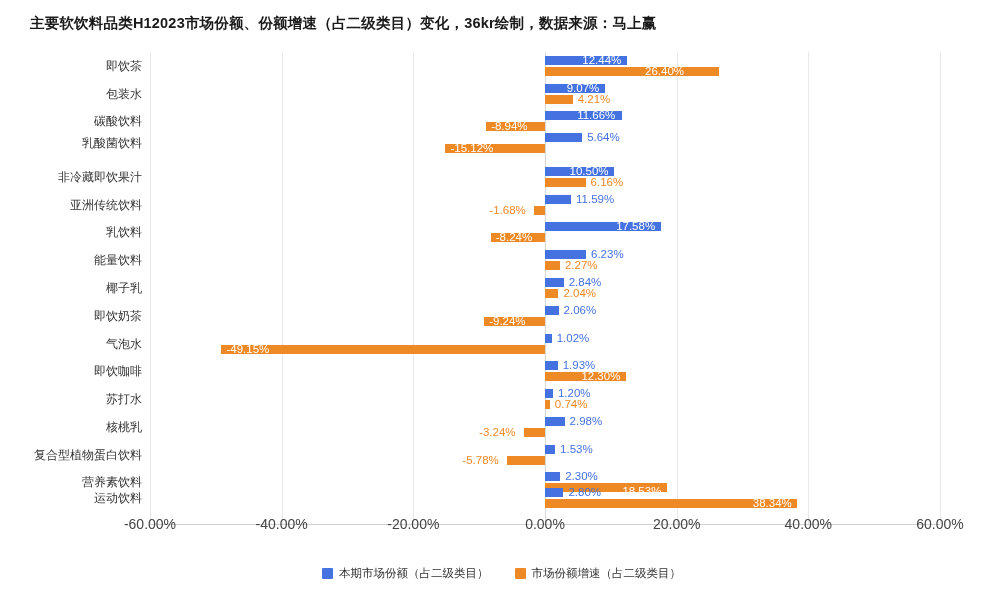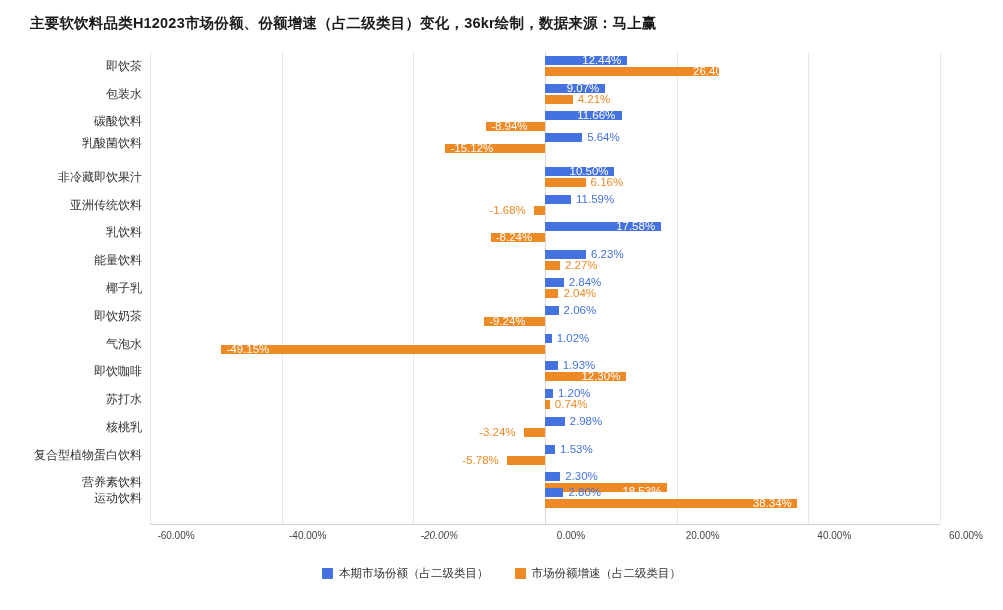--- a/index.html
+++ b/index.html
@@ -99,26 +99,25 @@
     color: #ffffff;
   }
   .bar-label.out-blue {
     color: #4472e0;
   }
   .bar-label.out-orange {
     color: #ee8a26;
   }
   .x-tick {
     position: absolute;
-    top: 530px;
-    font-size: 10px;
+    top: 516px;
+    font-size: 14px;
     color: #444;
     transform: translateX(-50%);
     white-space: nowrap;
-    margin-left: 26px;
   }
   #legend {
     position: absolute;
     left: 0;
     right: 0;
     top: 566px;
     display: flex;
     justify-content: center;
     gap: 26px;
     align-items: center;
@@ -153,21 +152,21 @@
       <div class="grid-line" style="left: 263.333px;"></div>
       <div class="grid-line zero" style="left: 395px;"></div>
       <div class="grid-line" style="left: 526.667px;"></div>
       <div class="grid-line" style="left: 658.333px;"></div>
       <div class="grid-line" style="left: 790px;"></div>
       <div class="row" style="top: 0px; height: 27.7647px;">
         <div class="cat-label" style="top: 7.88235px; font-family: Liberation Serif, serif;">即饮茶</div>
         <div class="bar share" style="left: 395px; width: 81.8967px; top: 3.88235px;"></div>
         <div class="bar-label inside" style="top: 3.88235px; left: 432.297px;">12.44%</div>
         <div class="bar growth" style="left: 395px; width: 173.8px; top: 14.8824px;"></div>
-        <div class="bar-label inside" style="top: 14.8824px; left: 543px;">26.40%</div>
+        <div class="bar-label inside" style="top: 14.8824px; left: 495px;">26.40%</div>
       </div>
       <div class="row" style="top: 27.7647px; height: 27.7647px;">
         <div class="cat-label" style="top: 7.88235px;">包装水</div>
         <div class="bar share" style="left: 395px; width: 59.7108px; top: 3.88235px;"></div>
         <div class="bar-label inside" style="top: 3.88235px; left: 416.711px;">9.07%</div>
         <div class="bar growth" style="left: 395px; width: 27.7158px; top: 14.8824px;"></div>
         <div class="bar-label out-orange" style="top: 14.8824px; left: 427.716px;">4.21%</div>
       </div>
       <div class="row" style="top: 55.5294px; height: 27.7647px;">
         <div class="cat-label" style="top: 7.88235px;">碳酸饮料</div>
@@ -272,21 +271,21 @@
         <div class="bar share" style="left: 395px; width: 18.4333px; top: 3.88235px;"></div>
         <div class="bar-label out-blue" style="top: 3.88235px; left: 418.433px;">2.80%</div>
         <div class="bar growth" style="left: 395px; width: 252.405px; top: 14.8824px;"></div>
         <div class="bar-label inside" style="top: 14.8824px; left: 602.805px;">38.34%</div>
       </div>
     </div>
 
   <div id="x-ticks">
       <div class="x-tick" style="left: 150px;">-60.00%</div>
       <div class="x-tick" style="left: 281.667px;">-40.00%</div>
-      <div class="x-tick" style="left: 413.333px; font-style: italic;">-20.00%</div>
+      <div class="x-tick" style="left: 413.333px;">-20.00%</div>
       <div class="x-tick" style="left: 545px;">0.00%</div>
       <div class="x-tick" style="left: 676.667px;">20.00%</div>
       <div class="x-tick" style="left: 808.333px;">40.00%</div>
       <div class="x-tick" style="left: 940px;">60.00%</div>
     </div>
 
   <div id="legend">
       <div class="legend-item">
         <span class="legend-swatch" style="background: rgb(68, 114, 224);"></span>
         <span>本期市场份额（占二级类目）</span>

